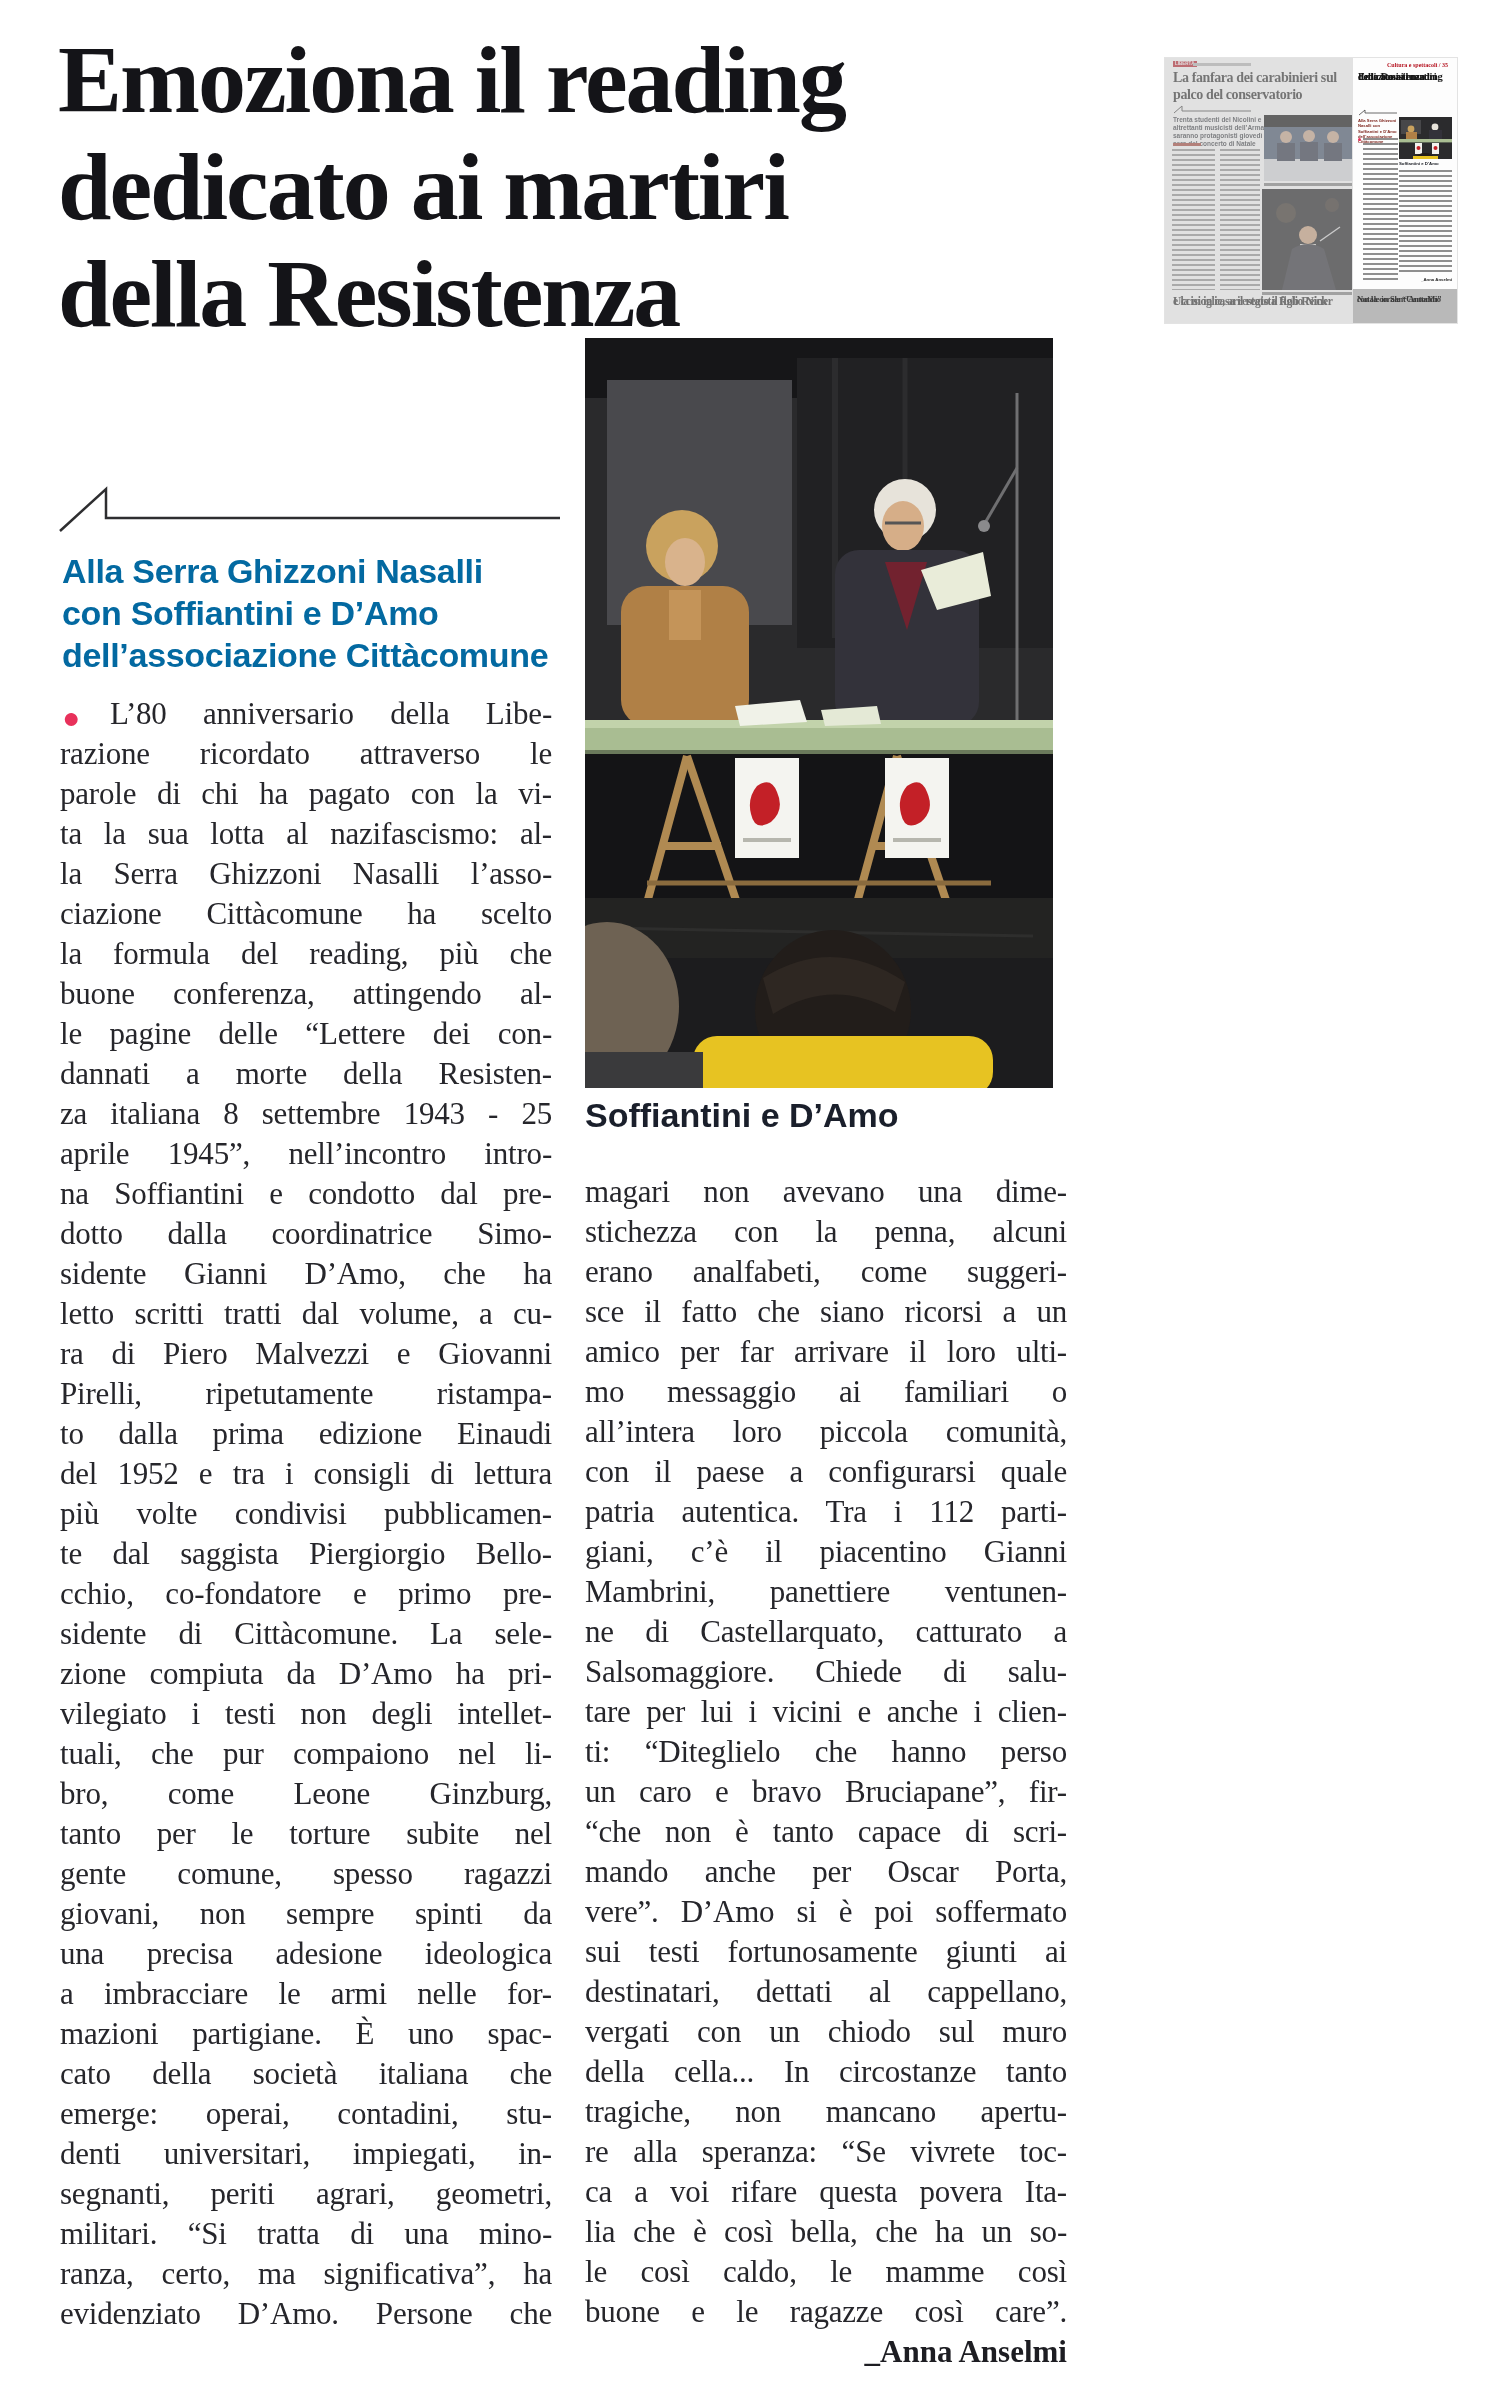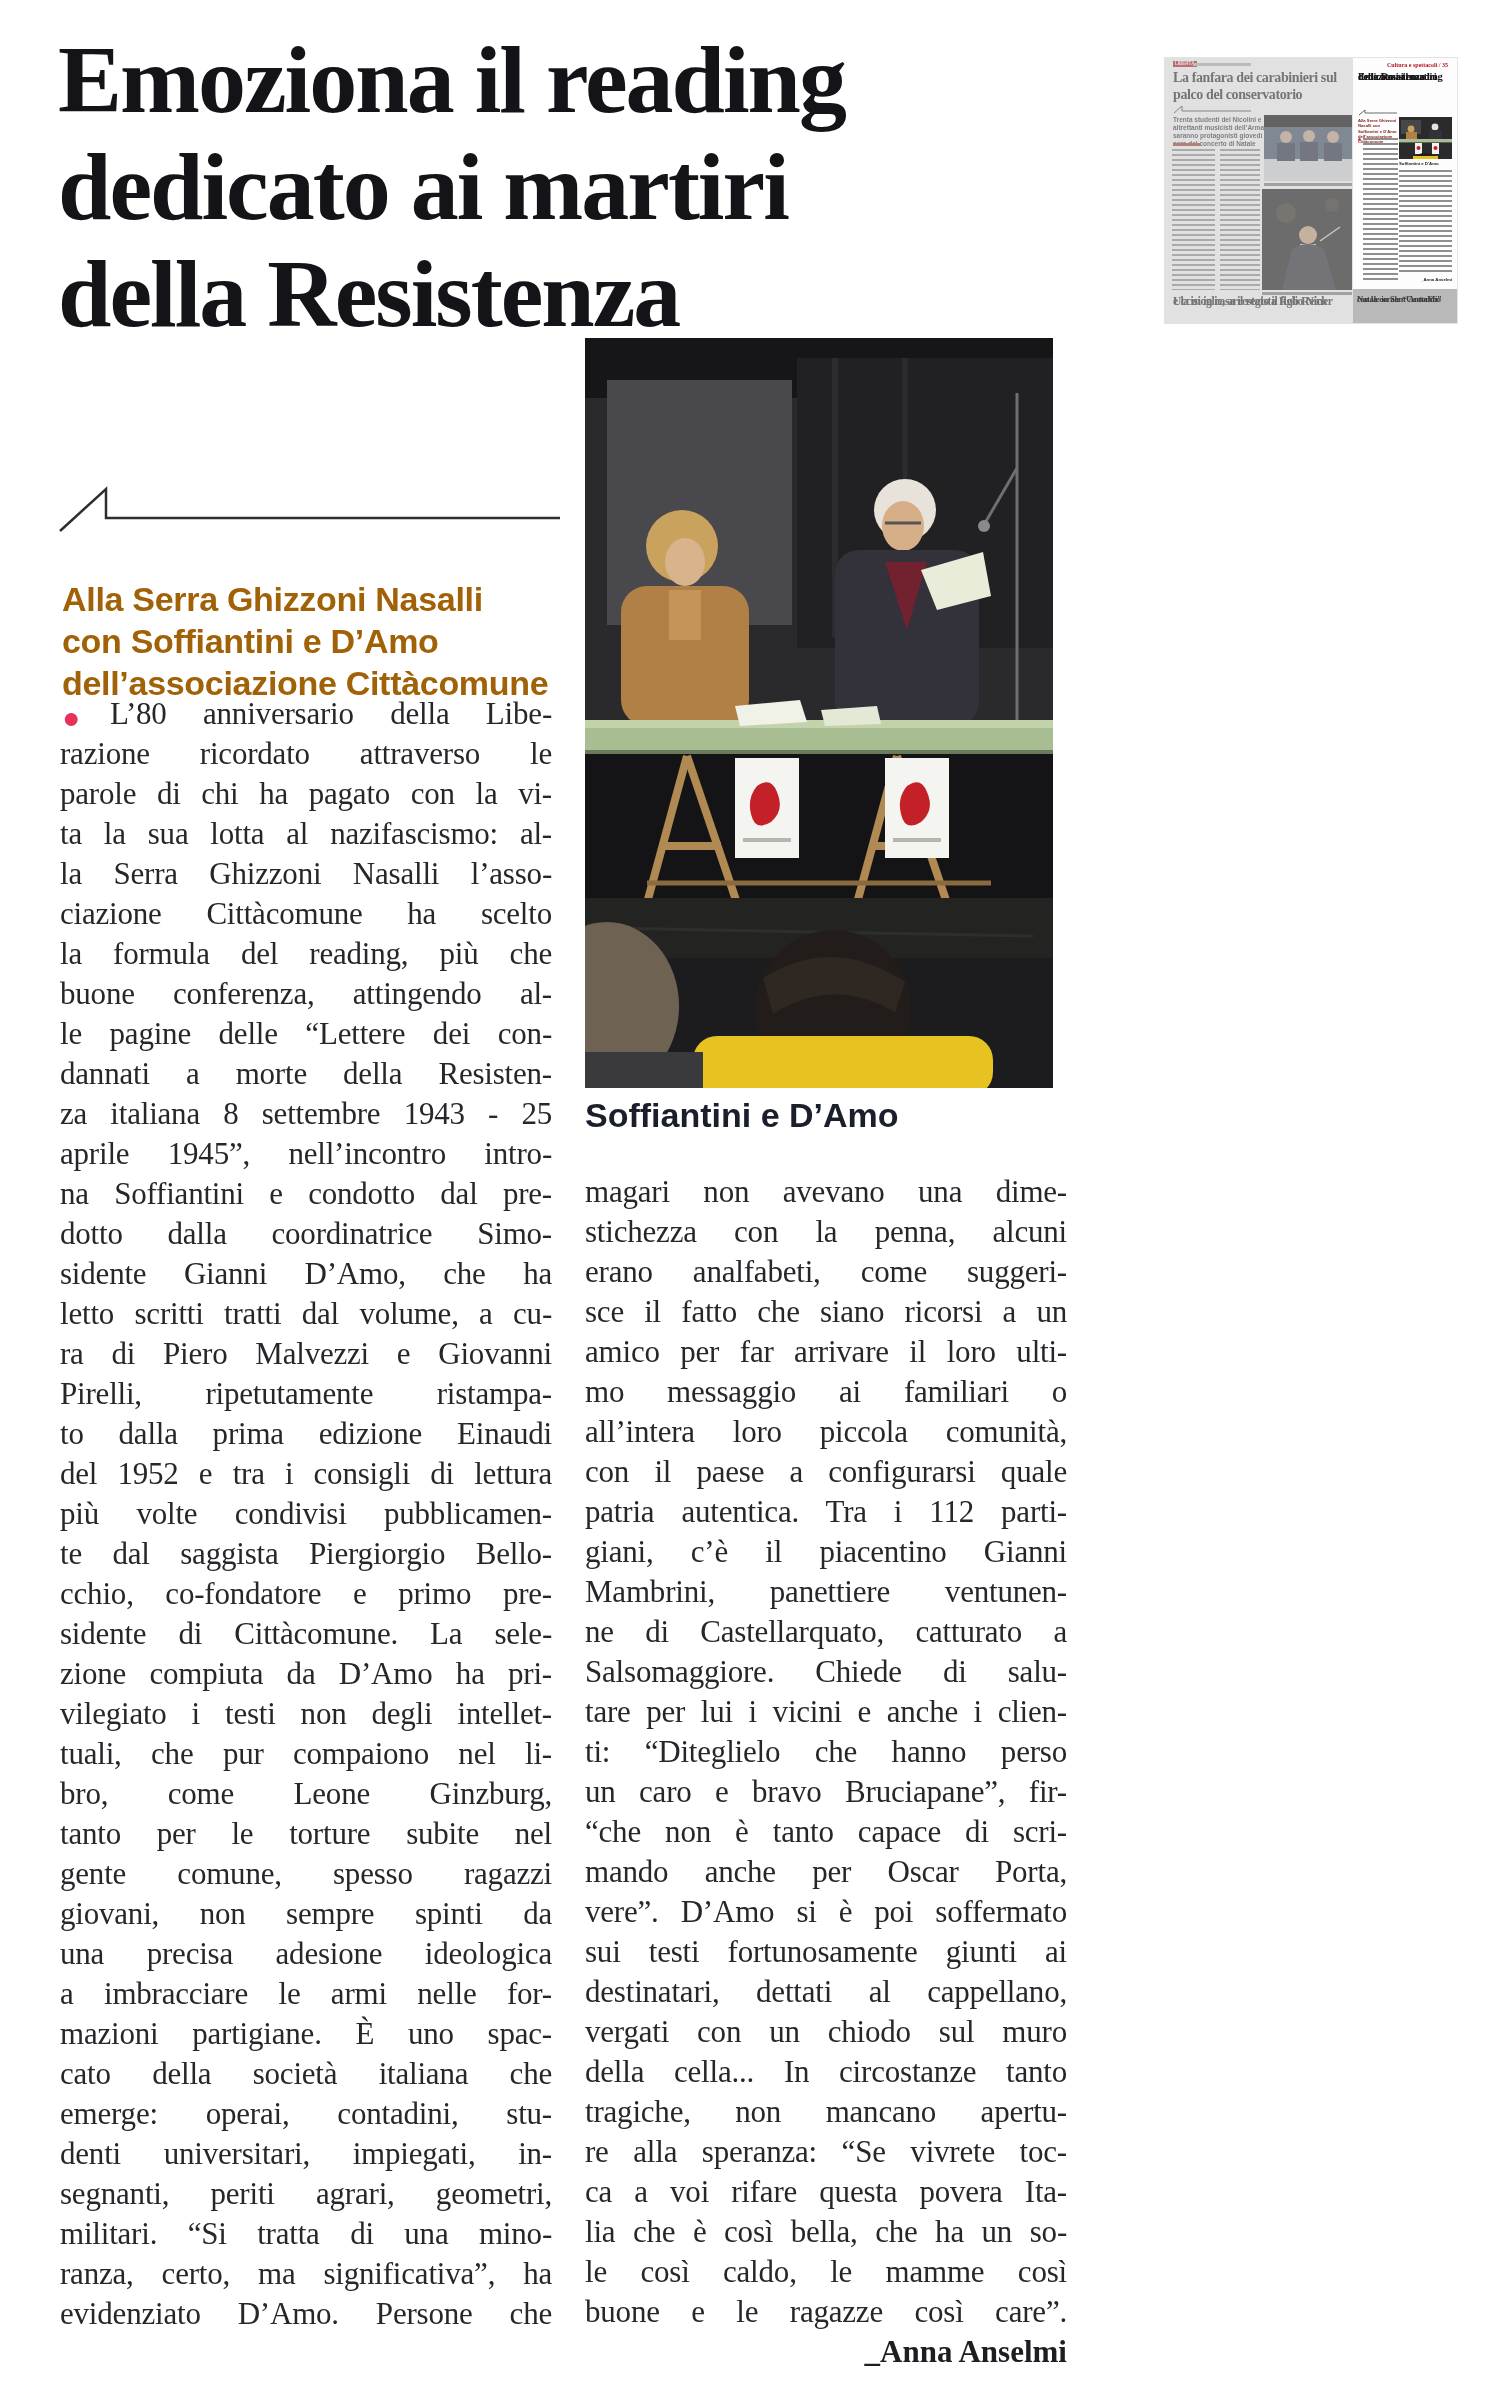--- a/index.html
+++ b/index.html
@@ -15,24 +15,24 @@
     position:absolute;left:58px;top:26px;width:1080px;
     font-weight:bold;font-size:96px;line-height:107px;
     letter-spacing:-2px;color:#141418;
     font-family:"Liberation Serif", serif;
   }
   .hline{height:107px;}
   
   .zigzag{position:absolute;left:58px;top:478px;}
   
   .kicker{
-    position:absolute;left:62px;top:578px;width:520px;
+    position:absolute;left:62px;top:550px;width:520px;
     font-family:"Liberation Sans", sans-serif;
     font-weight:bold;font-size:34px;line-height:42px;
-    color:#a16207;letter-spacing:-0.3px;
+    color:#0369a1;letter-spacing:-0.3px;
   }
   .kline{height:42px;}
   
   .col{
     position:absolute;
     font-size:31px;line-height:40px;color:#26262b;
     letter-spacing:-0.2px;
   }
   .col-left{left:60px;top:694px;width:492px;}
   .col-right{left:585px;top:1172px;width:482px;}

